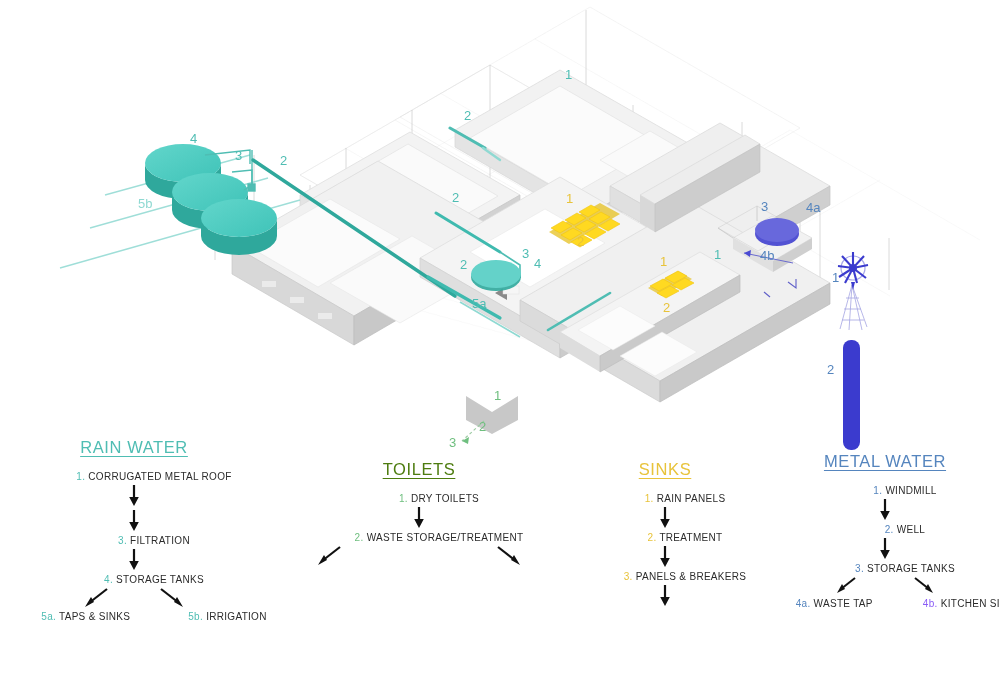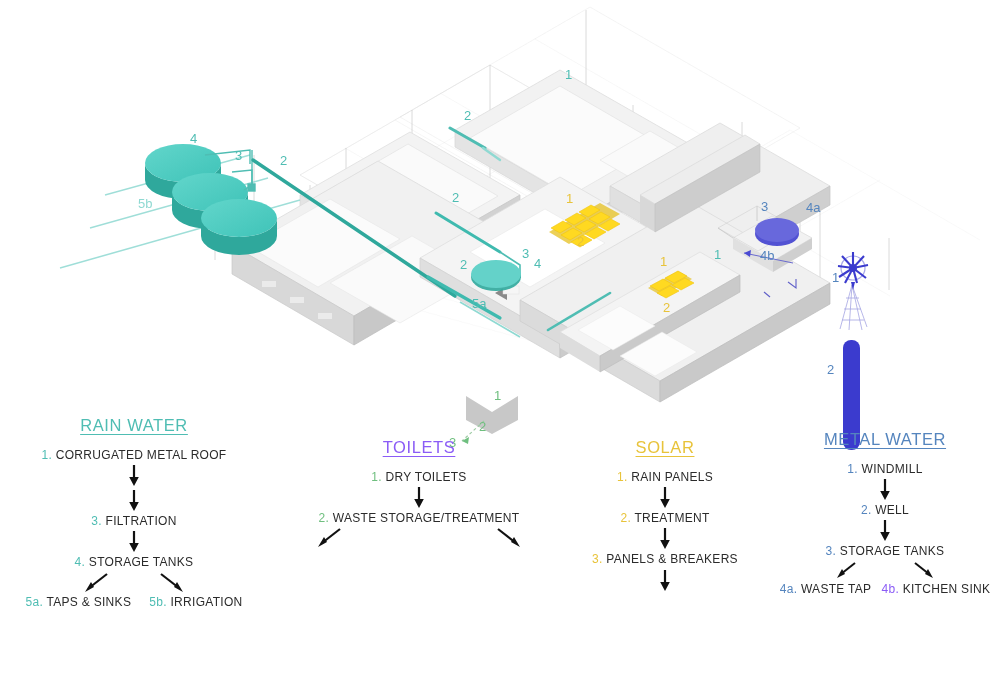--- a/index.html
+++ b/index.html
@@ -24,42 +24,43 @@
     top: 0;
     width: 1000px;
     height: 460px;
   }
   #scene svg { display: block; }
 
   
   #legends {
     position: absolute;
     left: 0;
-    top: 408px;
+    top: 430px;
     width: 1000px;
     height: 262px;
   }
   .legend-col {
     position: absolute;
     text-align: center;
   }
   .legend-title {
     font-size: 16.5px;
     letter-spacing: 0.6px;
     text-decoration: underline;
     text-underline-offset: 3px;
     white-space: nowrap;
     font-weight: 400;
   }
   .legend-step {
-    font-size: 12px;
+    font-size: 10px;
     letter-spacing: 0.3px;
     white-space: nowrap;
     color: #2b2b2b;
     line-height: 1.1;
+    margin-left: 40px;
   }
   .legend-step .num { font-weight: 400; }
   .arrow-down {
     display: block;
     margin: 3px auto 3px auto;
   }
   .split-row {
     display: flex;
     justify-content: center;
     align-items: flex-end;
@@ -422,21 +423,21 @@
         <span>TAPS &amp; SINKS</span>
       </div>
       <div class="legend-step">
         <span class="num" style="color: rgb(79, 189, 179);">5b.</span>
         <span>IRRIGATION</span>
       </div>
     </div>
   </div>
 
   <div class="legend-col" id="legend-toilet">
-    <div class="legend-title" style="color: #8b5cf6;">TOILETS</div>
+    <div class="legend-title" style="color: #4d7c0f;">TOILETS</div>
     <div style="height:14px"></div>
     <div class="legend-step">
       <span class="num" style="color: rgb(111, 191, 127);">1.</span>
       <span>DRY TOILETS</span>
     </div>
     <svg class="arrow-down" width="14" height="22" viewBox="0 0 14 22">
         <line x1="7" y1="0" x2="7" y2="14" stroke="#111" stroke-width="2.2"></line>
         <path d="M7,21 L2.2,12 L11.8,12 Z" fill="#111"></path>
       </svg>
     <div class="legend-step">
@@ -449,21 +450,21 @@
           <path d="M4,20 L13,15 L10,10 Z" fill="#111"></path>
         </svg>
       <svg width="30" height="22" viewBox="0 0 30 22">
           <line x1="4" y1="2" x2="22" y2="16" stroke="#111" stroke-width="2.2"></line>
           <path d="M26,20 L17,15 L20,10 Z" fill="#111"></path>
         </svg>
     </div>
   </div>
 
   <div class="legend-col" id="legend-solar">
-    <div class="legend-title" style="color: rgb(232, 195, 58);">SOLAR</div>
+    <div class="legend-title" style="color: rgb(232, 195, 58);">SINKS</div>
     <div style="height:14px"></div>
     <div class="legend-step">
       <span class="num" style="color: rgb(232, 195, 58);">1.</span>
       <span>RAIN PANELS</span>
     </div>
     <svg class="arrow-down" width="14" height="22" viewBox="0 0 14 22">
         <line x1="7" y1="0" x2="7" y2="14" stroke="#111" stroke-width="2.2"></line>
         <path d="M7,21 L2.2,12 L11.8,12 Z" fill="#111"></path>
       </svg>
     <div class="legend-step">

